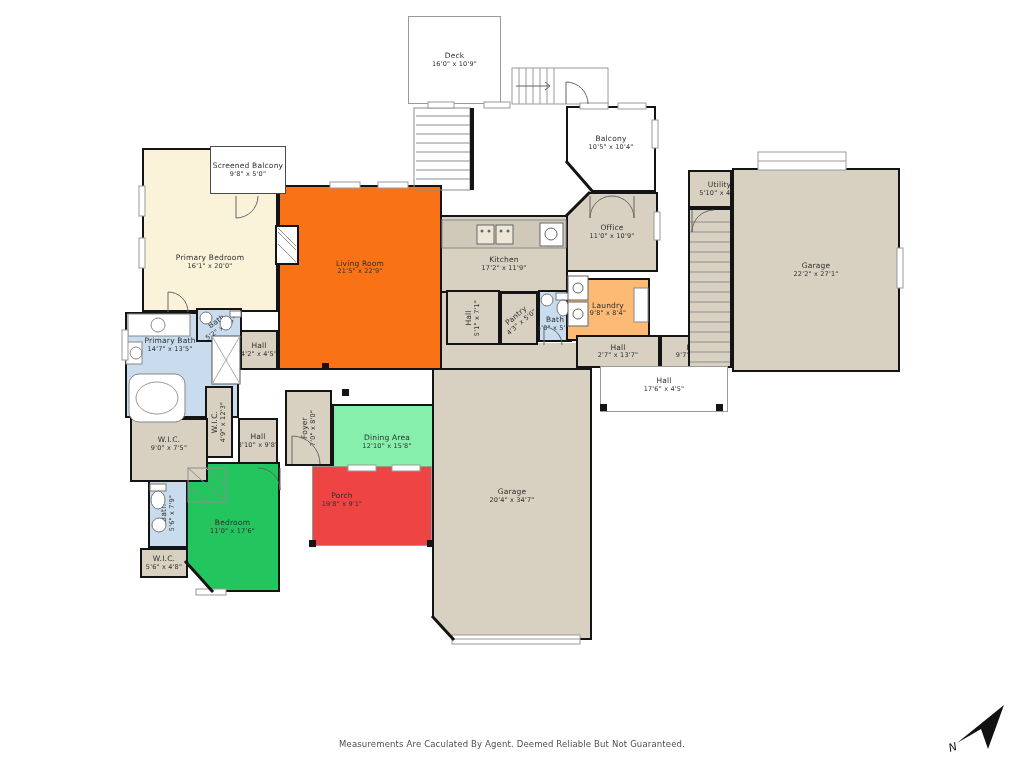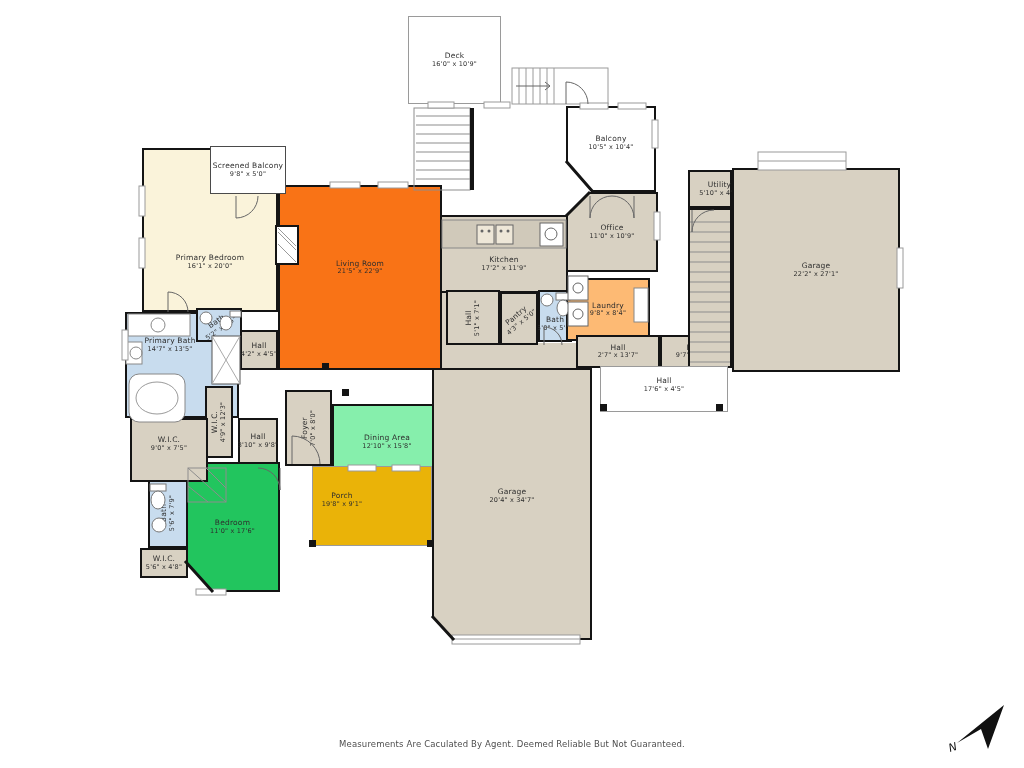--- a/index.html
+++ b/index.html
@@ -182,21 +182,21 @@
           <div class="room-name">Deck</div>
           <div class="room-dims">16'0" x 10'9"</div>
         </div>
       </div>
       <div class="room wall" style="left: 566px; top: 106px; width: 90px; height: 86px; background: rgb(255, 255, 255); clip-path: polygon(0px 0px, 100% 0px, 100% 100%, 30% 100%, 0px 64%);">
         <div class="room-label" style="left: calc(50% + 0px); top: calc(50% - 6px); transform: translate(-50%, -50%);">
           <div class="room-name">Balcony</div>
           <div class="room-dims">10'5" x 10'4"</div>
         </div>
       </div>
-      <div class="room thin" style="left: 312px; top: 466px; width: 120px; height: 80px; background: #eab308;">
+      <div class="room thin" style="left: 312px; top: 466px; width: 120px; height: 80px; background: #ef4444;">
         <div class="room-label" style="left: calc(50% - 30px); top: calc(50% - 6px); transform: translate(-50%, -50%);">
           <div class="room-name">Porch</div>
           <div class="room-dims">19'8" x 9'1"</div>
         </div>
       </div>
       <div class="room thin" style="left: 600px; top: 366px; width: 128px; height: 46px; background: rgb(255, 255, 255);">
         <div class="room-label" style="left: calc(50% + 0px); top: calc(50% - 4px); transform: translate(-50%, -50%);">
           <div class="room-name">Hall</div>
           <div class="room-dims">17'6" x 4'5"</div>
         </div>

